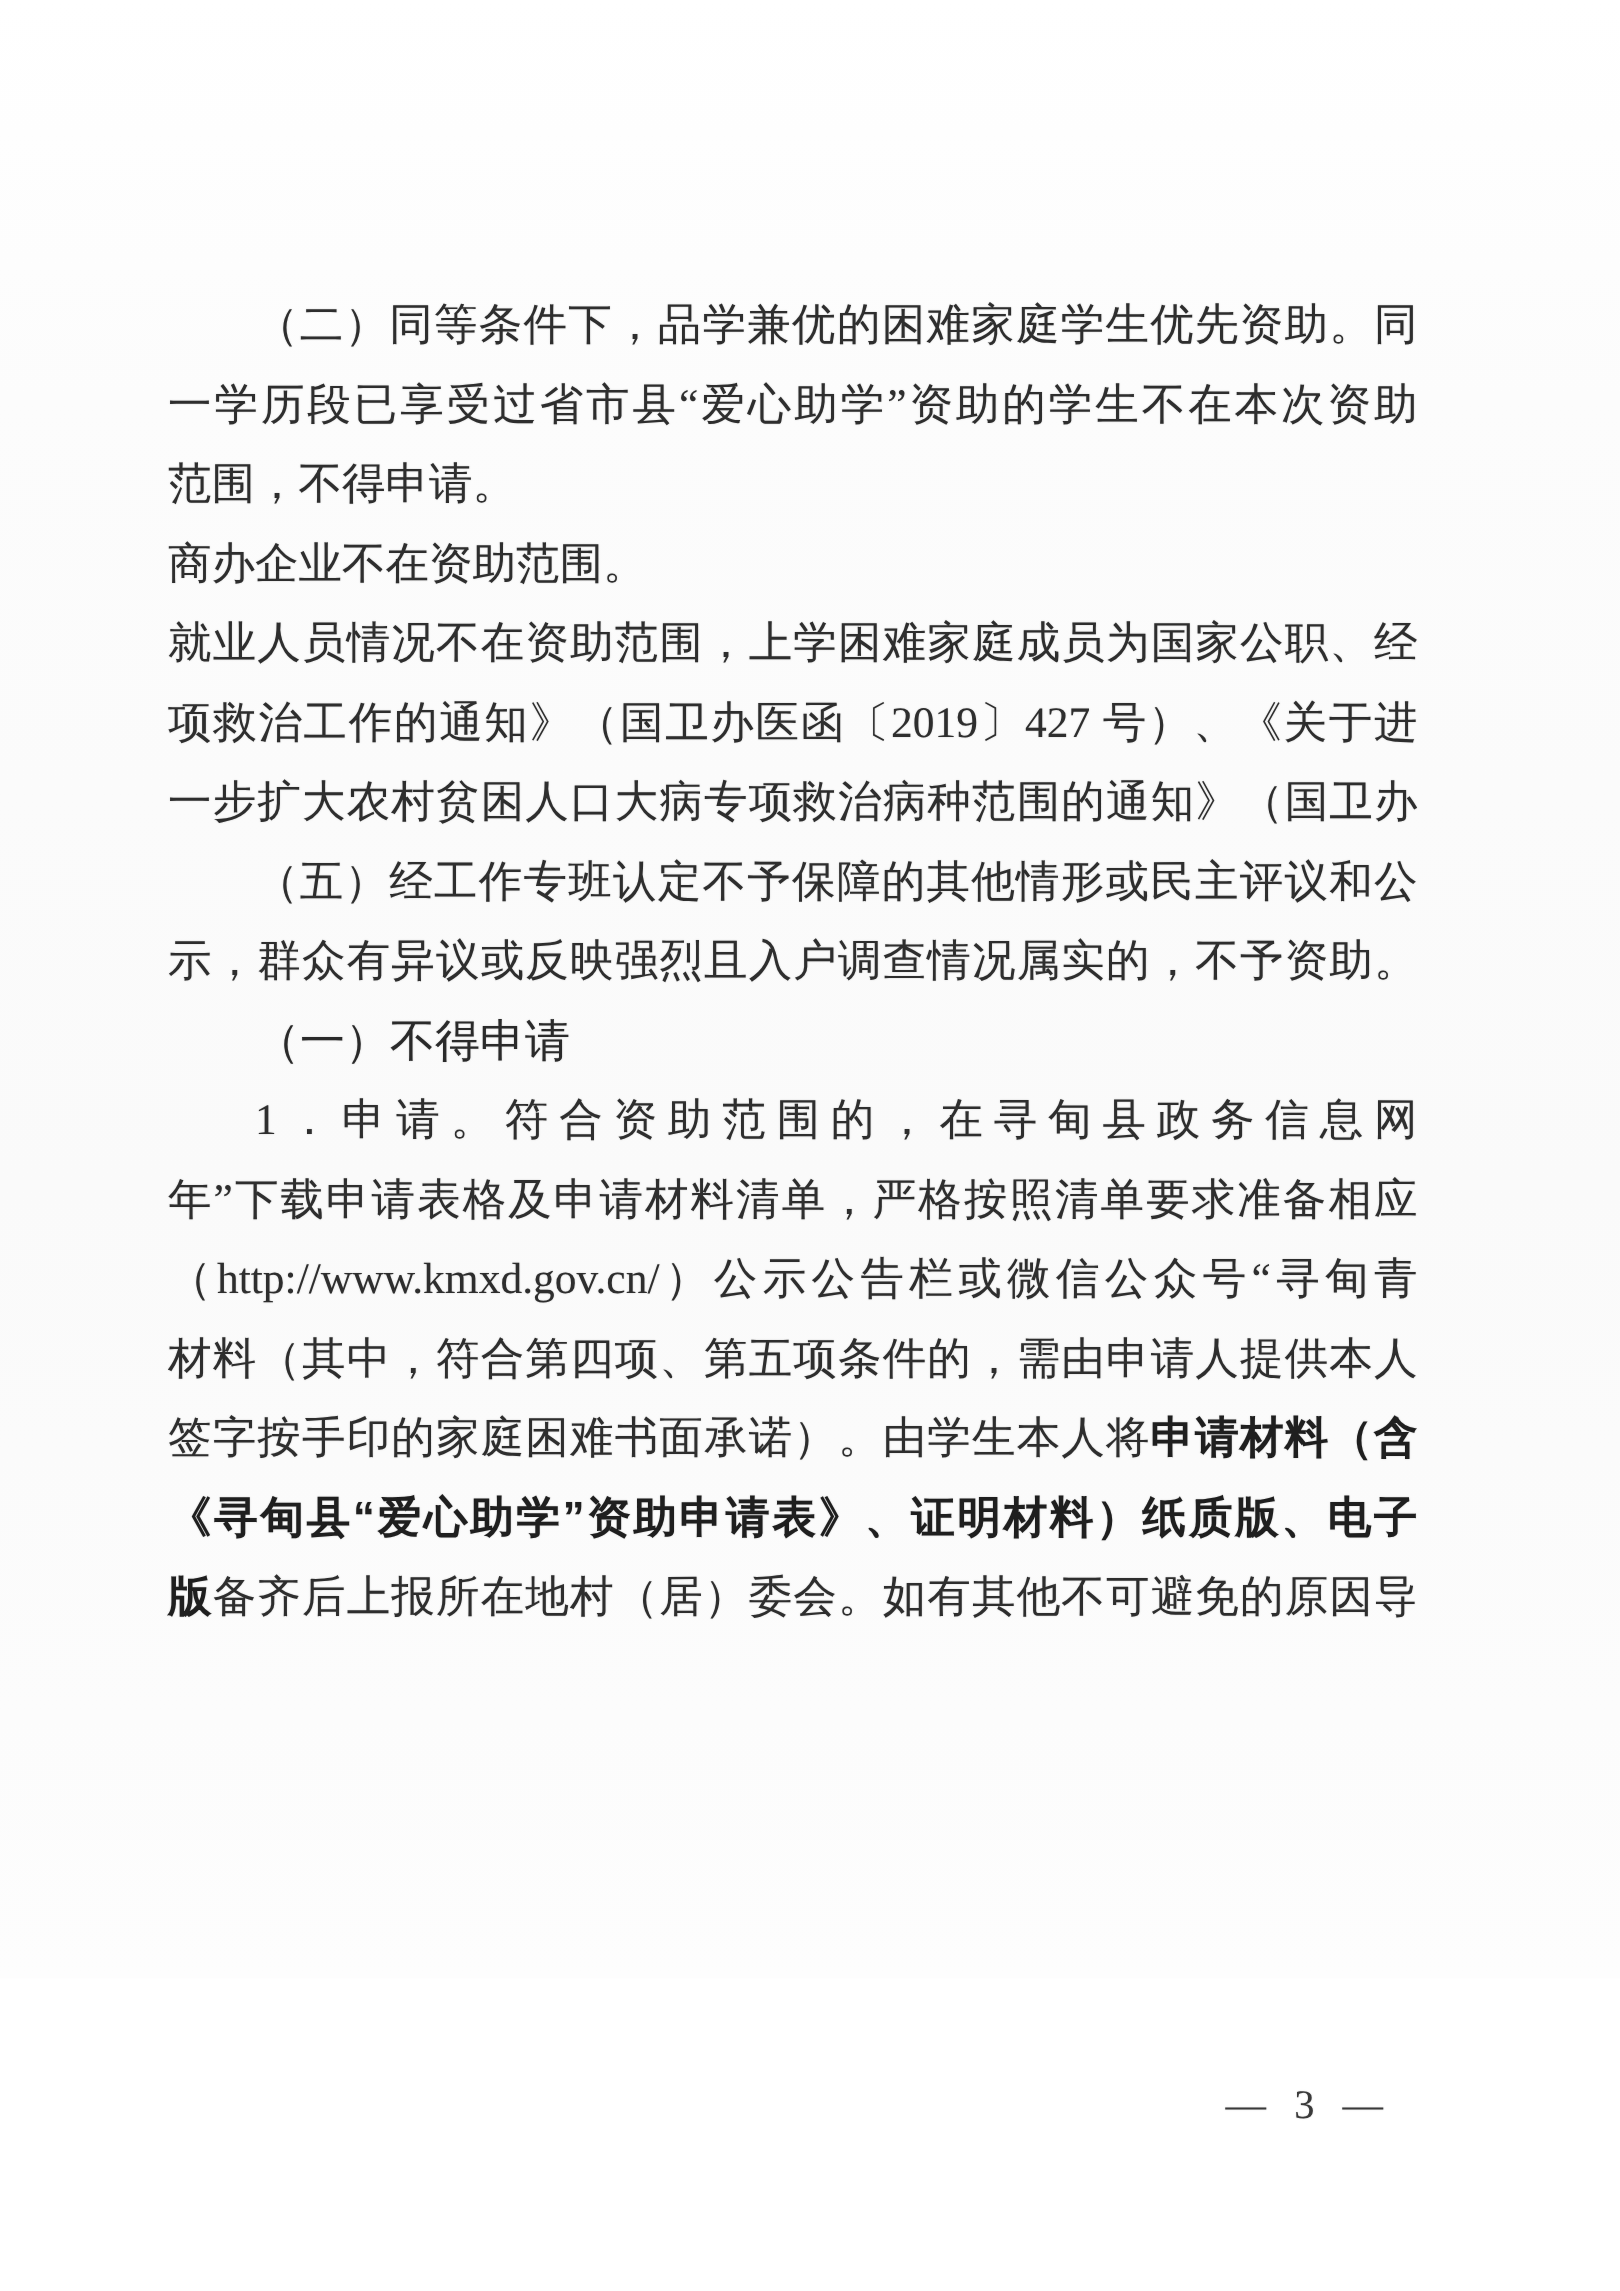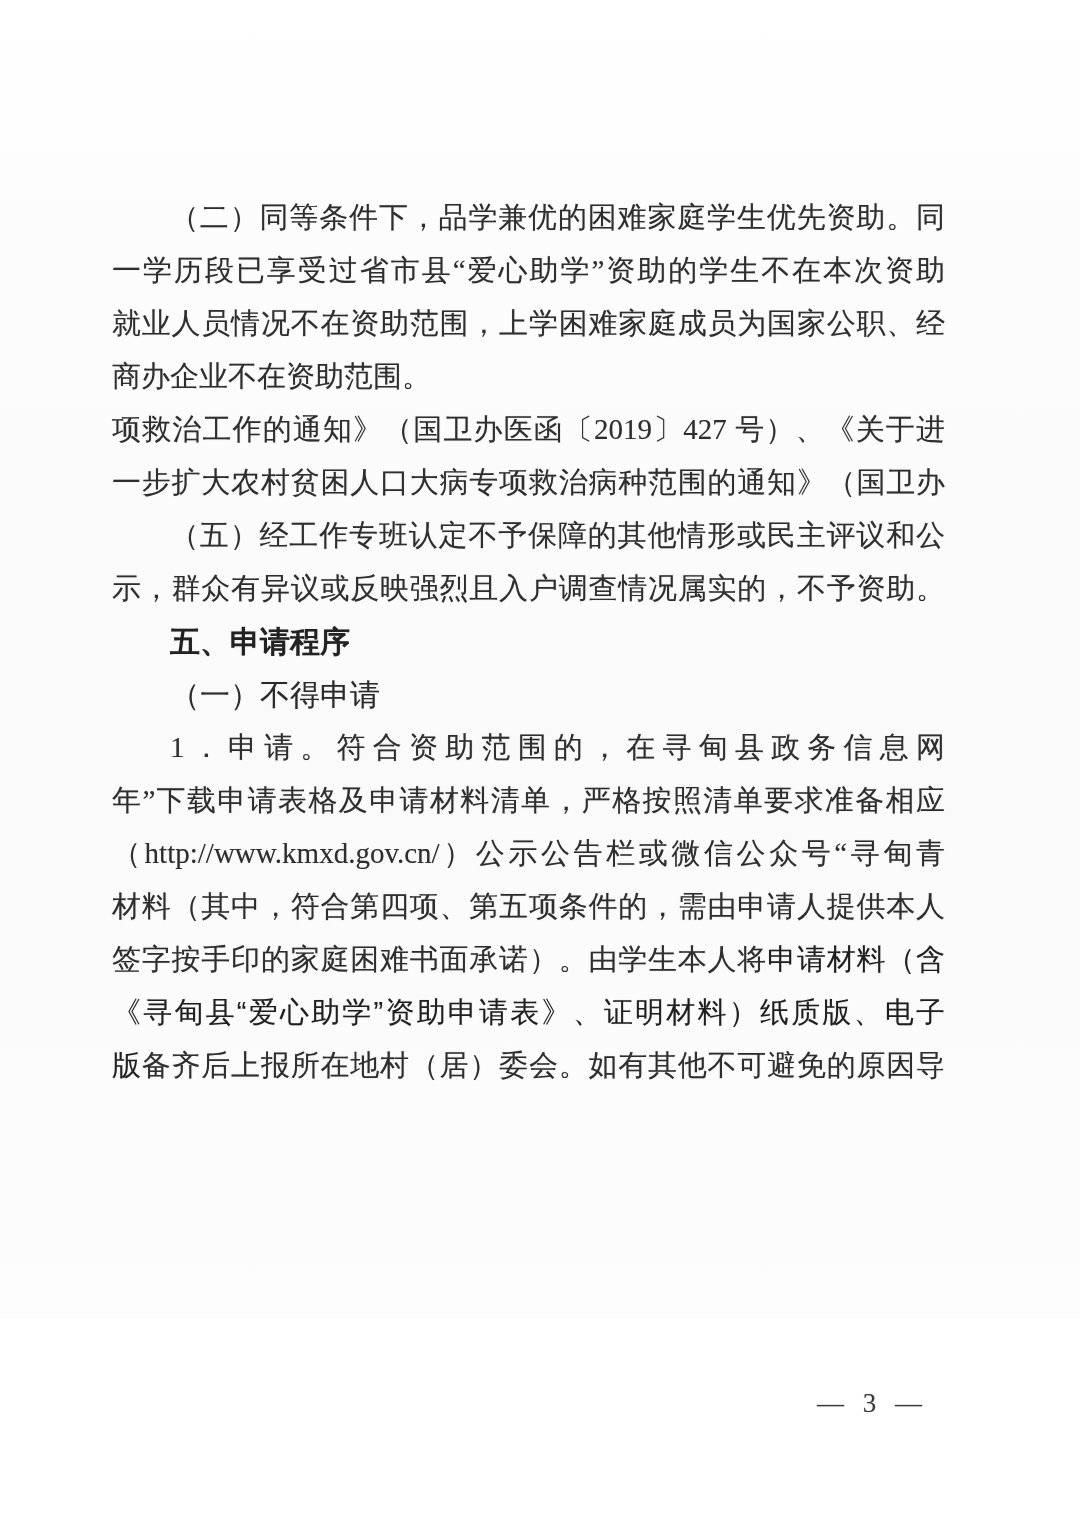--- a/index.html
+++ b/index.html
@@ -46,21 +46,21 @@
     font-weight: bold;
     font-size: 30px;
     color: #222222;
   }
   .line.subheading .seg {
     font-size: 30px;
     color: #2a2a2a;
   }
   .seg.bold {
     font-family: "Liberation Sans", "DejaVu Sans", sans-serif;
-    font-weight: normal;
+    font-weight: bold;
     color: #1f1f1f;
   }
   .page-number {
     position: absolute;
     top: 1383px;
     right: 152px;
     font-size: 27px;
     line-height: 40px;
     color: #3a3a3a;
     letter-spacing: 6px;
@@ -69,35 +69,33 @@
   }
 </style>
 </head>
 <body>
 
 <div class="page">
   <div class="text-block" id="text-block">
       <div>
         <div class="line fill indent"><span class="seg">（二）同等条件下，品学兼优的困难家庭学生优先资助。同</span></div>
         <div class="line fill"><span class="seg">一学历段已享受过省市县“爱心助学”资助的学生不在本次资助</span></div>
+        <div class="line"><span class="seg">范围，不得申请。</span></div>
       </div>
       <div>
+        <div class="line"><span class="seg">商办企业不在资助范围。</span></div>
         <div class="line fill"><span class="seg">就业人员情况不在资助范围，上学困难家庭成员为国家公职、经</span></div>
-        <div class="line"><span class="seg">商办企业不在资助范围。</span></div>
       </div>
       <div>
         <div class="line fill"><span class="seg">项救治工作的通知》（国卫办医函〔2019〕427 号）、《关于进</span></div>
         <div class="line fill"><span class="seg">一步扩大农村贫困人口大病专项救治病种范围的通知》（国卫办</span></div>
       </div>
       <div>
         <div class="line fill indent"><span class="seg">（五）经工作专班认定不予保障的其他情形或民主评议和公</span></div>
         <div class="line fill"><span class="seg">示，群众有异议或反映强烈且入户调查情况属实的，不予资助。</span></div>
-      </div>
-      <div>
-        <div class="line indent heading"><span class="seg bold">五、申请程序</span></div>
       </div>
       <div>
         <div class="line indent subheading"><span class="seg">（一）不得申请</span></div>
       </div>
       <div>
         <div class="line fill indent"><span class="seg">1．申请。符合资助范围的，在寻甸县政务信息网</span></div>
         <div class="line fill"><span class="seg">年”下载申请表格及申请材料清单，严格按照清单要求准备相应</span></div>
         <div class="line fill"><span class="seg">（http://www.kmxd.gov.cn/）公示公告栏或微信公众号“寻甸青</span></div>
         <div class="line fill"><span class="seg">材料（其中，符合第四项、第五项条件的，需由申请人提供本人</span></div>
         <div class="line fill"><span class="seg">签字按手印的家庭困难书面承诺）。由学生本人将</span><span class="seg bold">申请材料（含</span></div>

